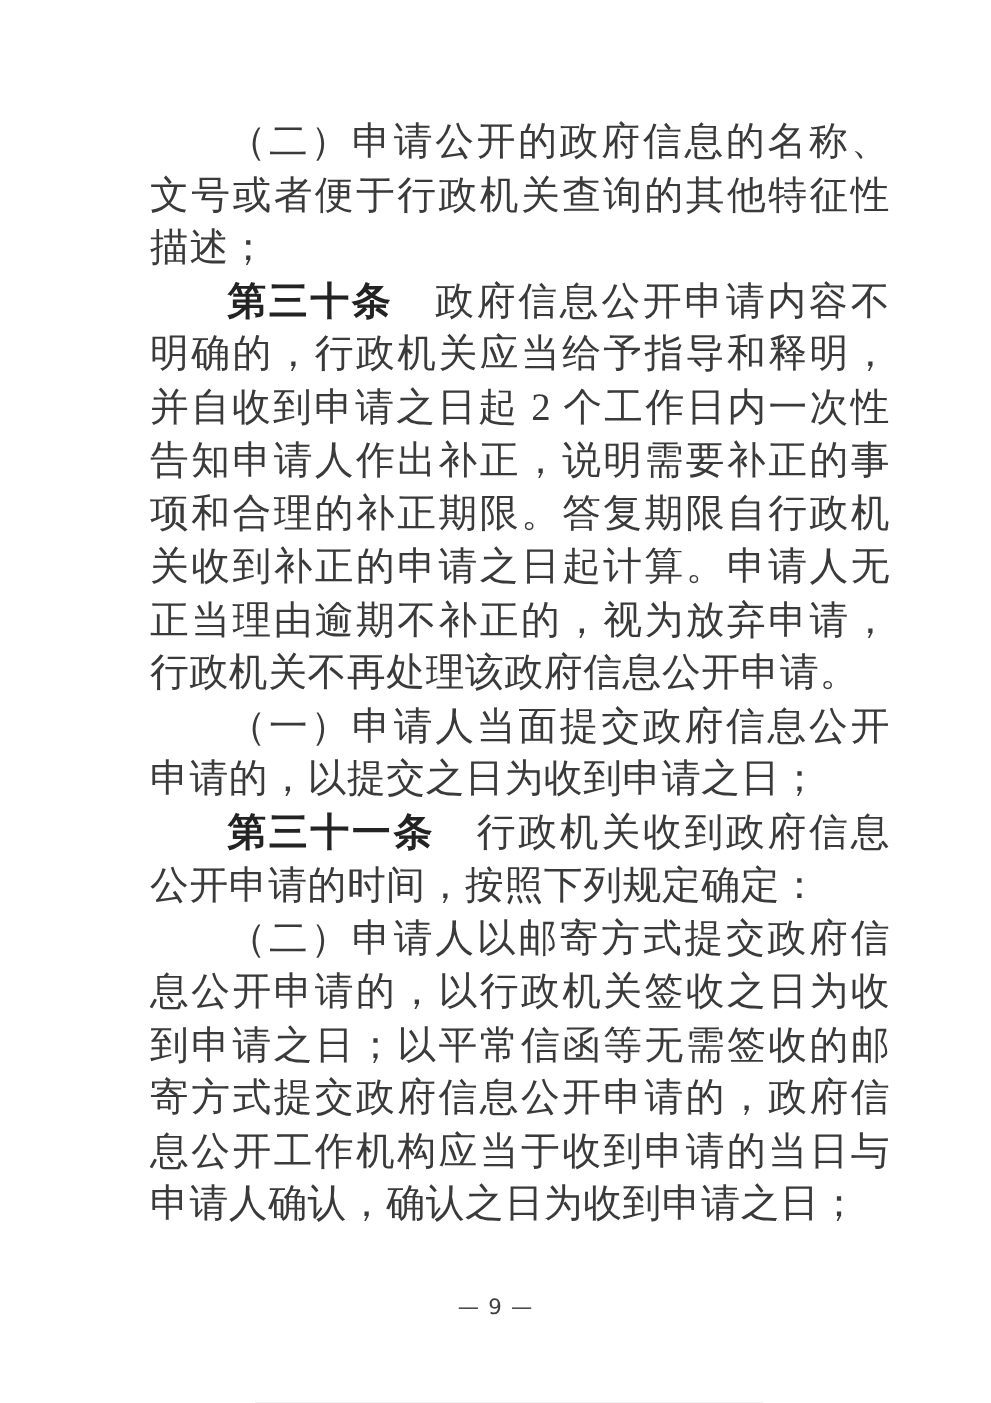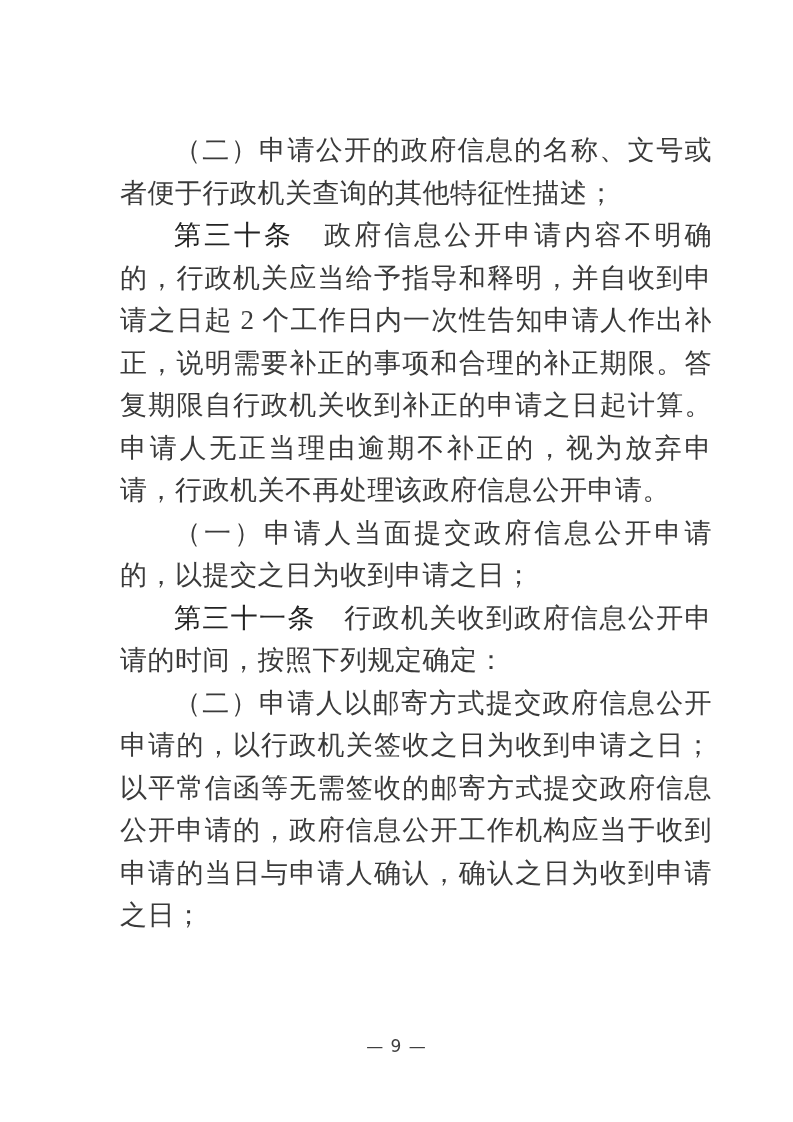--- a/index.html
+++ b/index.html
@@ -14,35 +14,34 @@
       margin: 0 auto;
       background: #ffffff;
       overflow: hidden;
       font-family: "Liberation Serif", "DejaVu Serif", serif;
     }
     .content {
       position: absolute;
       left: 120px;
       top: 92px;
       width: 592px;
-      font-size: 27px;
+      font-size: 31px;
       line-height: 42.5px;
       text-align: justify;
       text-justify: inter-ideograph;
       color: #3a3a3a;
       letter-spacing: 0.5px;
-      margin-top: 37px;
     }
     .para {
       margin: 0;
       padding: 0;
       text-indent: 2em;
     }
     .article-no {
-      font-weight: 400;
+      font-weight: 700;
       color: #232323;
     }
     .footer {
       position: absolute;
       top: 1036px;
       left: 0;
       width: 100%;
       text-align: center;
       font-size: 17px;
       letter-spacing: 1px;

